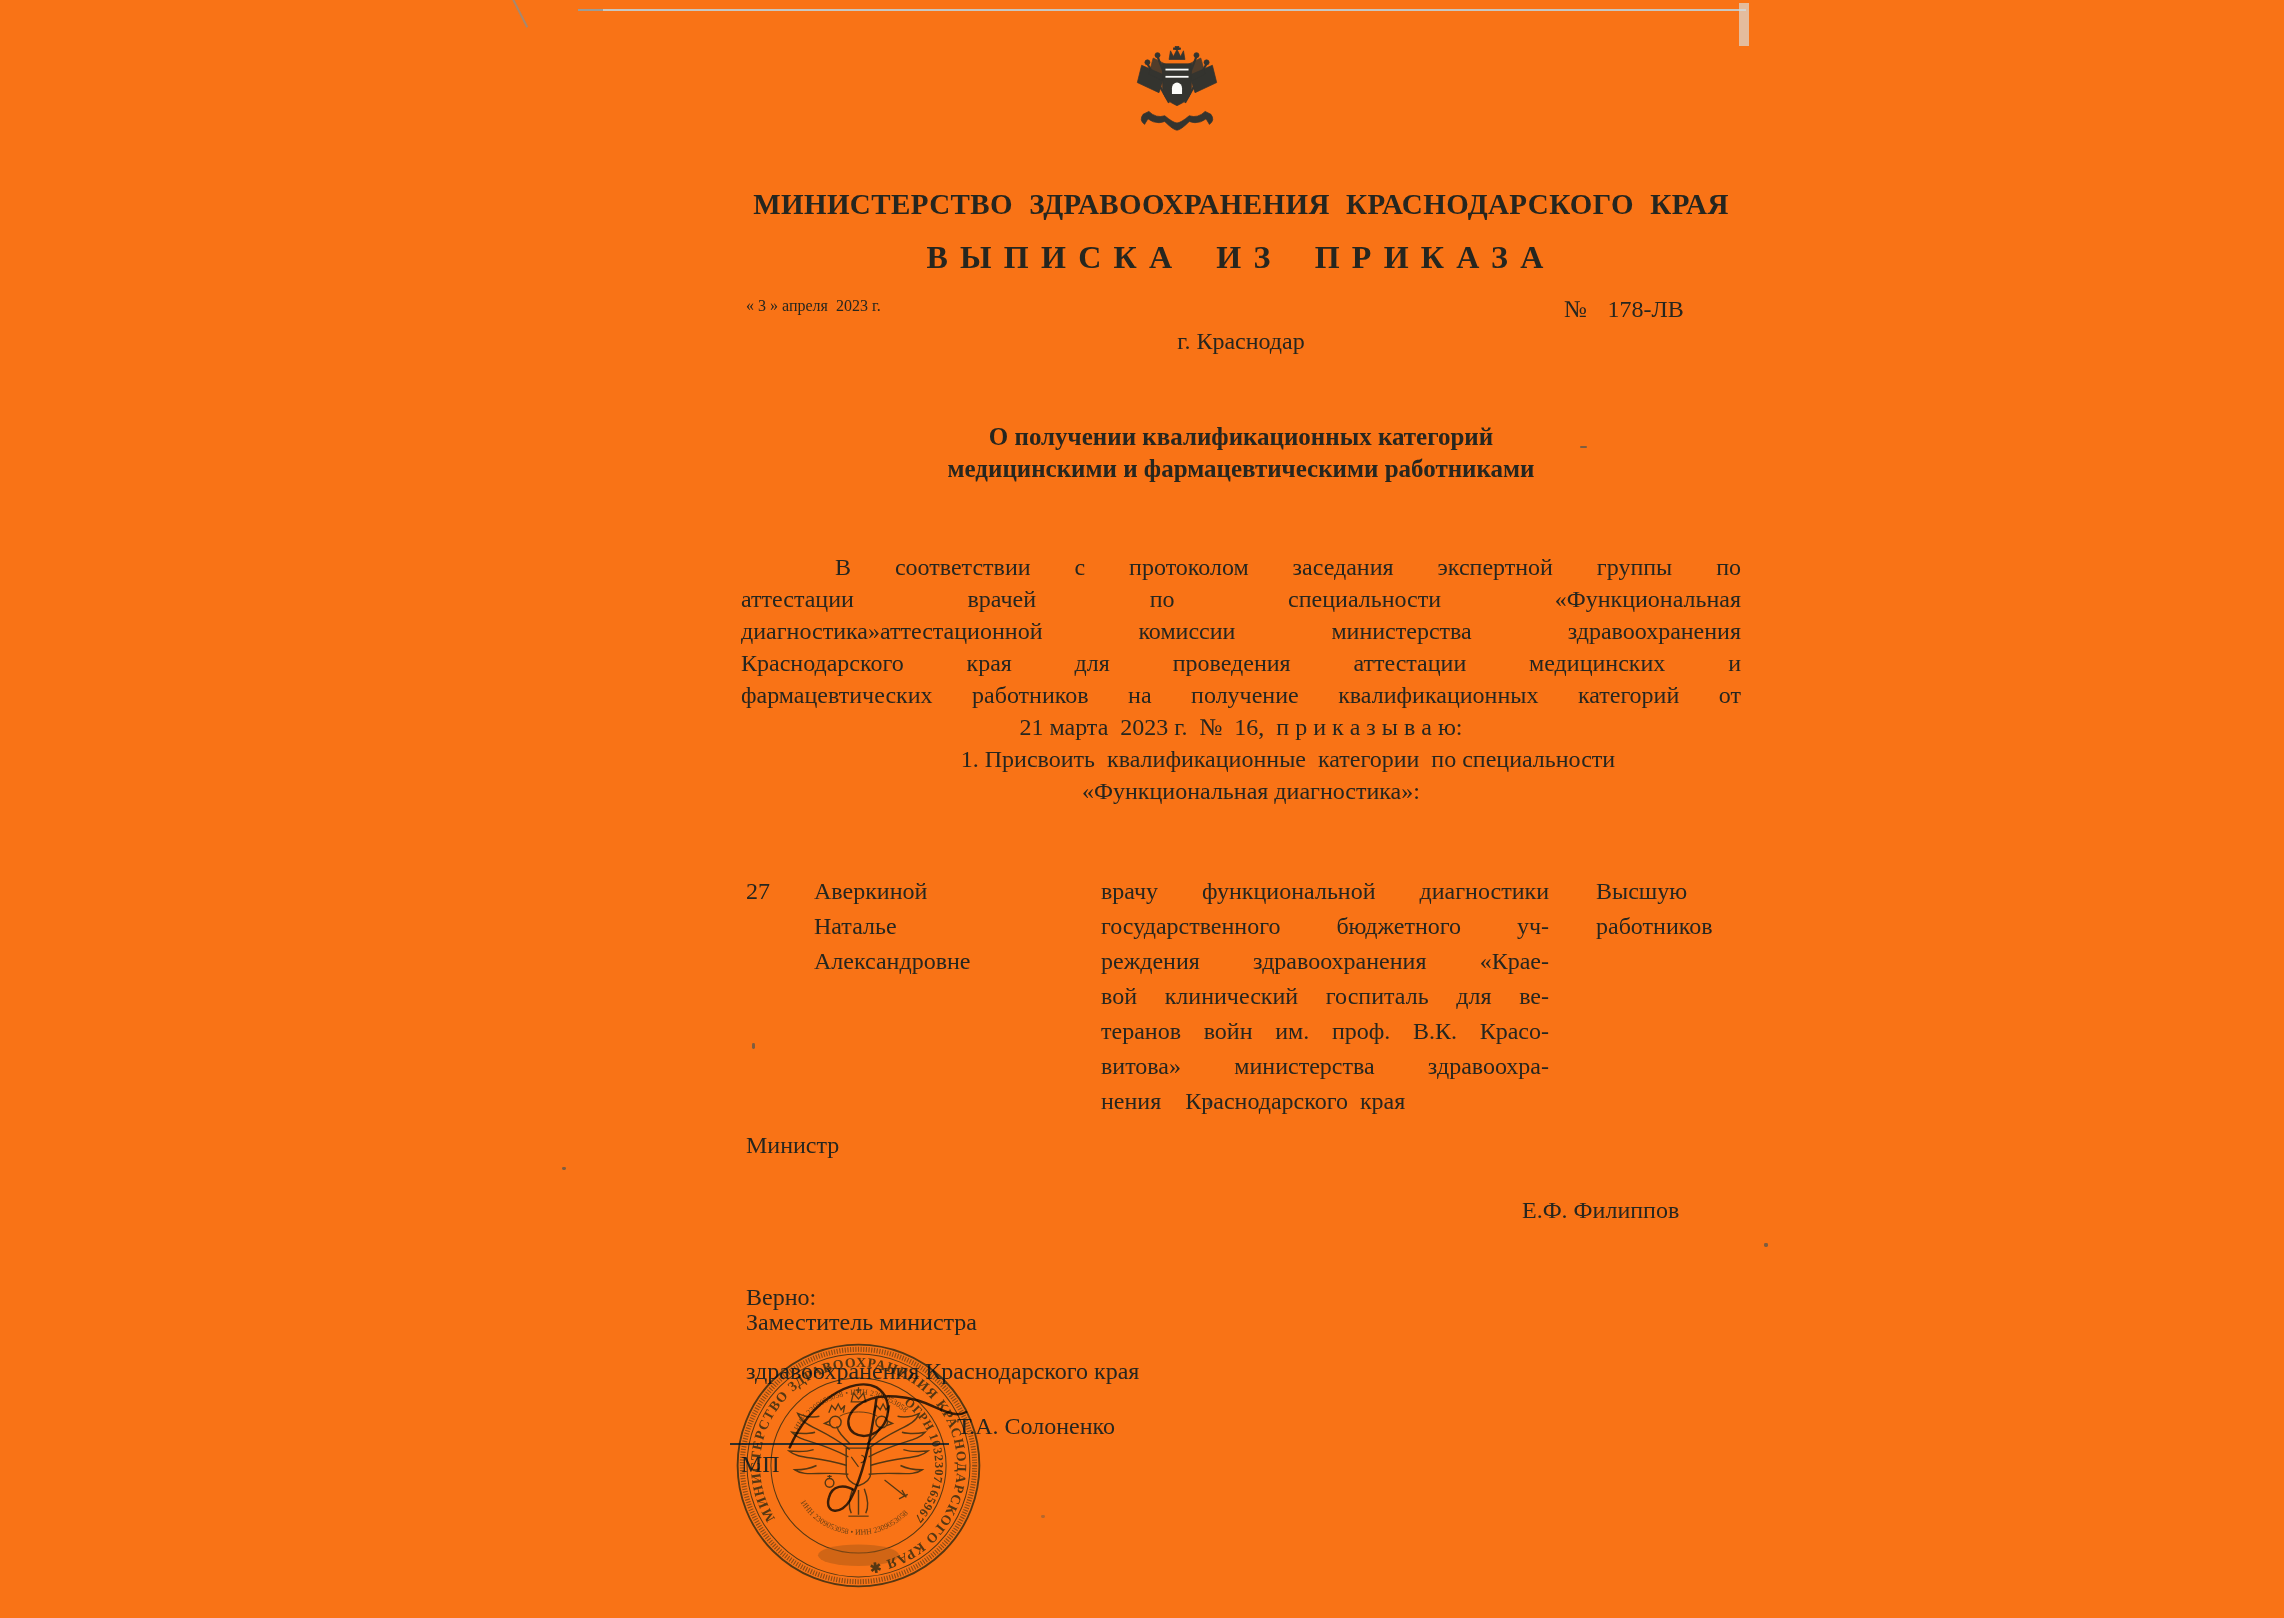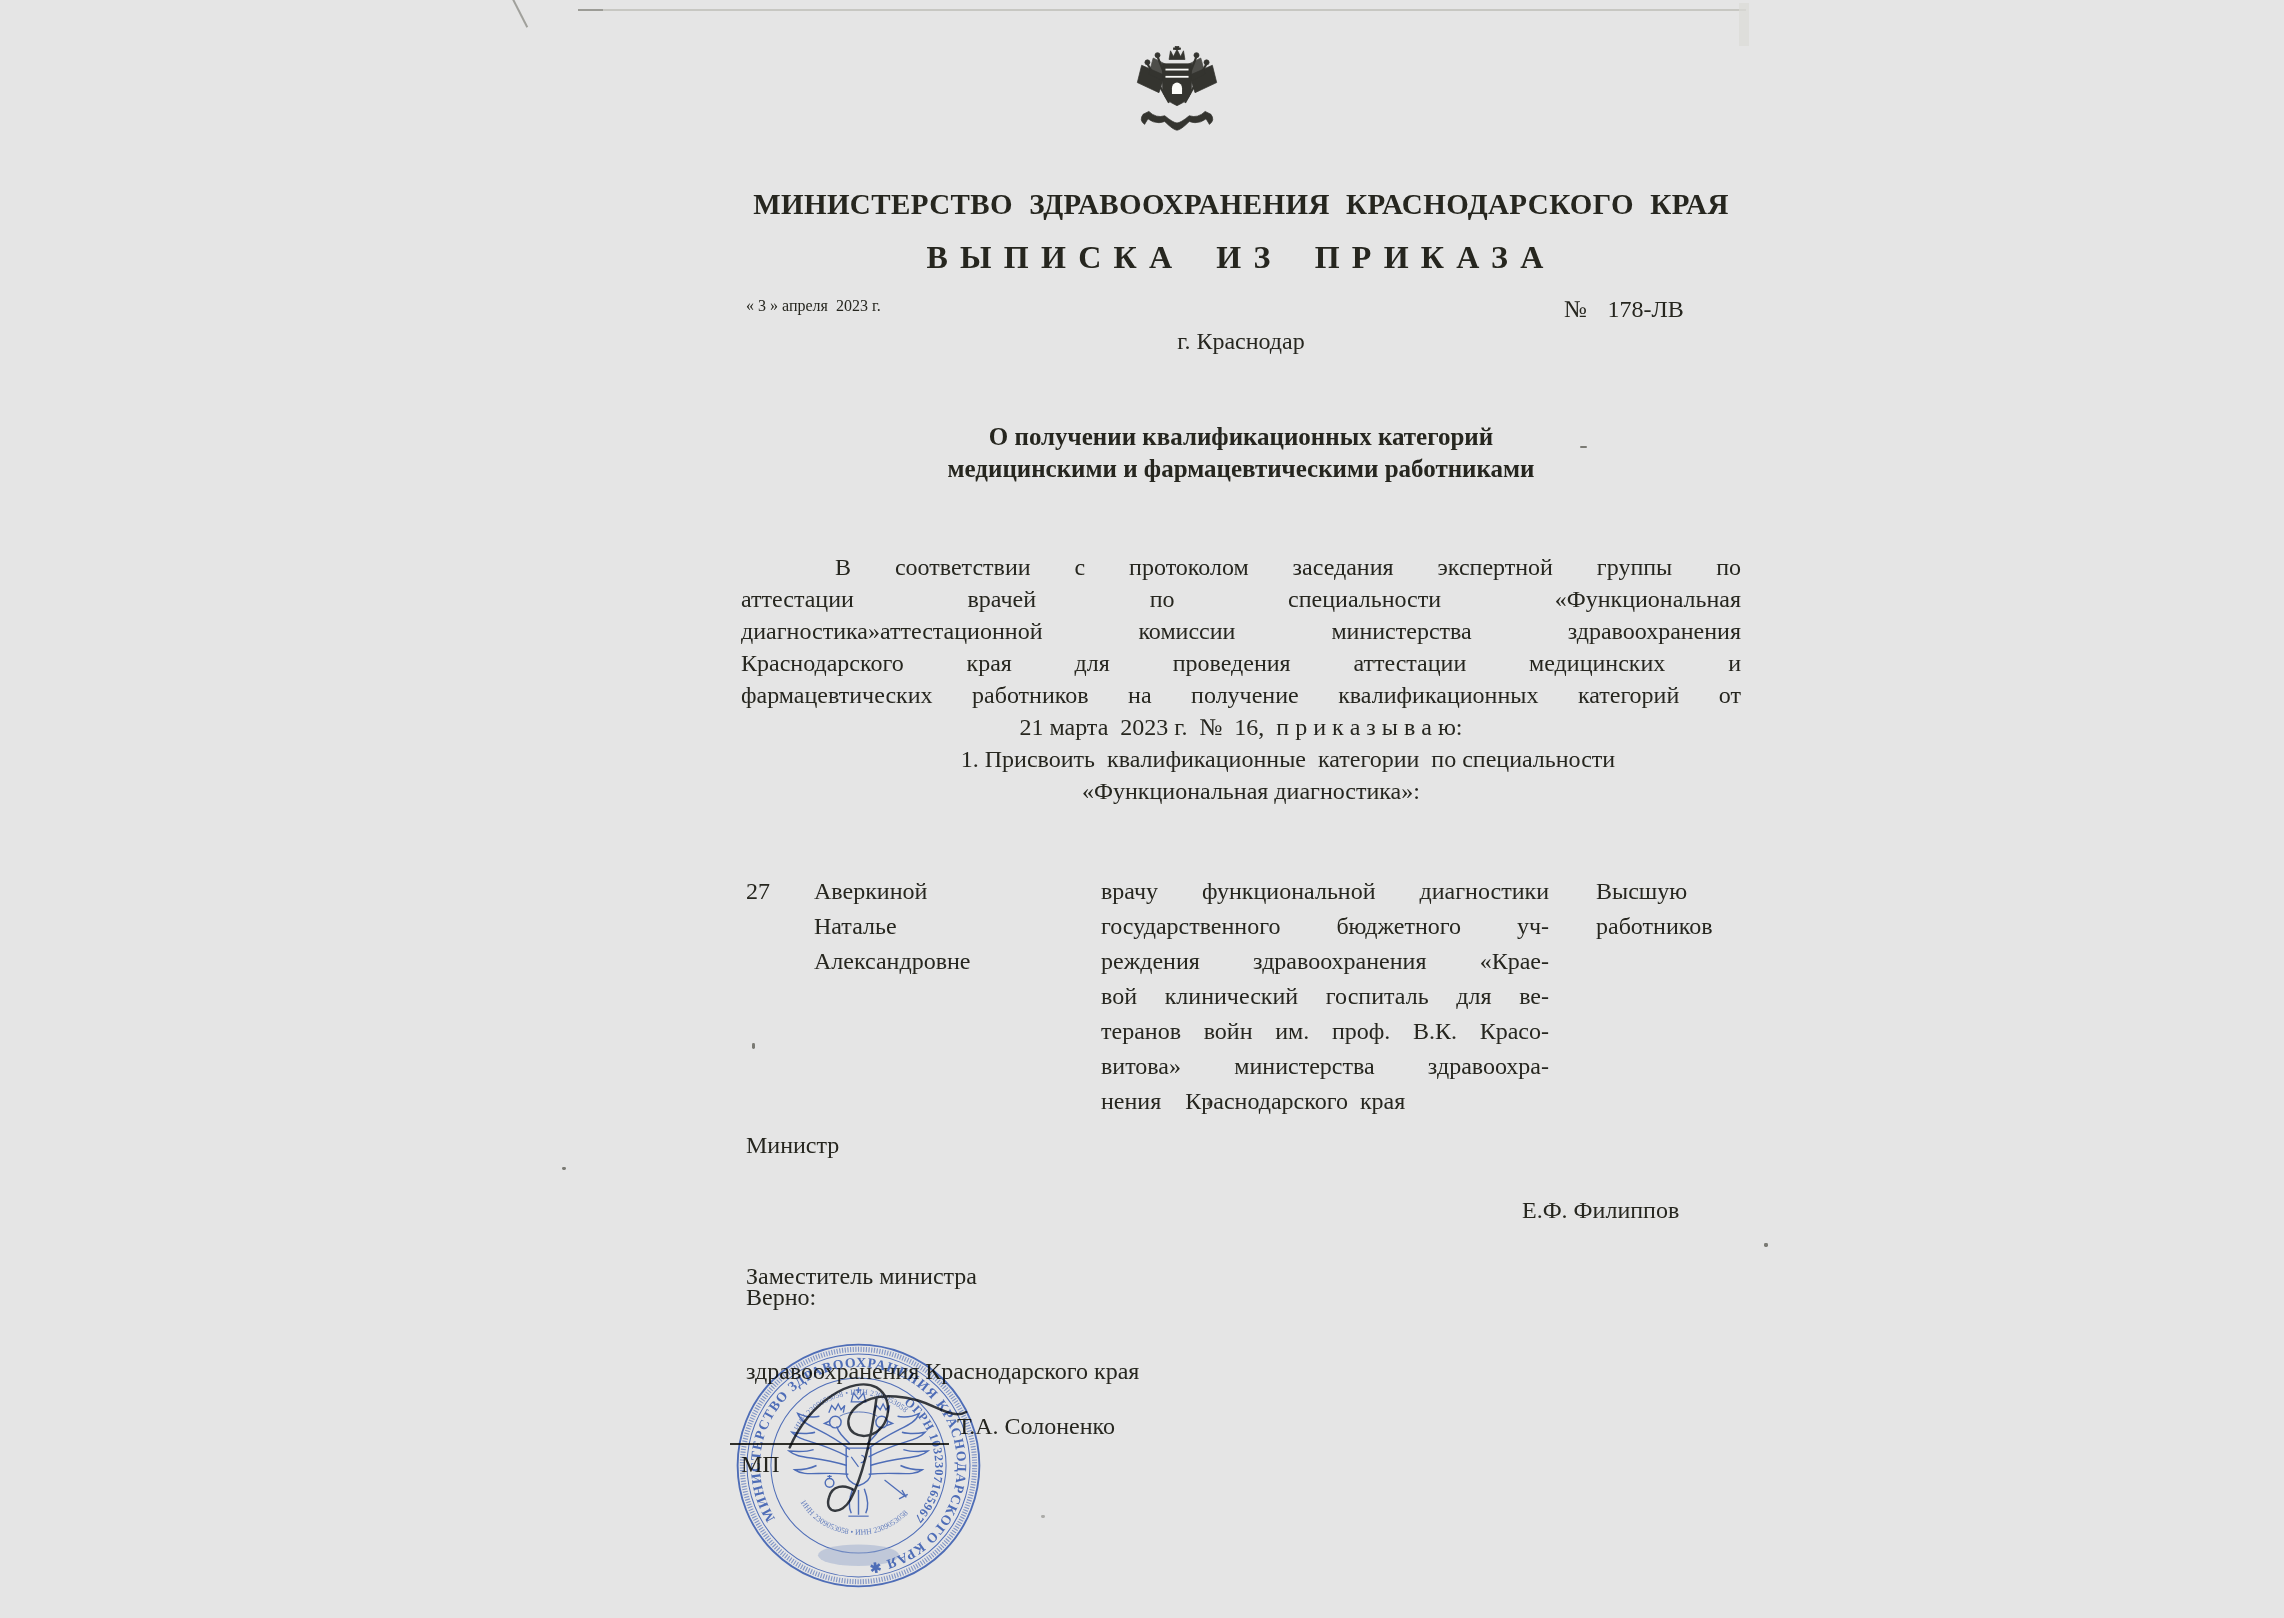--- a/index.html
+++ b/index.html
@@ -1,18 +1,18 @@
 <!DOCTYPE html>
 <html style="--seal-color: #4a6fc8;font-size:11.6px"><head>
 <meta charset="utf-8">
 <style>
   html,body{margin:0;padding:0;background:#ffffff;}
   .canvas{
     position:relative;width:2284px;height:1618px;overflow:hidden;
-    background:#e5e5e5;
+    background:#f97316;
     font-family:"Liberation Serif","DejaVu Serif",serif;
     color:#26261f;
   }
   .abs{position:absolute;}
   
   .top-line{left:578px;top:9.4px;width:1168px;height:1.4px;background:#c7c7c2;}
   .top-line-cap{left:578px;top:8.7px;width:25px;height:2.2px;background:#9c9c96;}
   .corner-mark{left:519px;top:-2.9px;width:2.2px;height:32px;background:#8e8e88;transform:rotate(-27deg);opacity:.8;}
   .edge-smudge{left:1739px;top:2.9px;width:10px;height:43px;background:#dcdcd7;opacity:.7;}
   .speck{background:#55554e;border-radius:1.4px;opacity:.75;}
@@ -36,21 +36,21 @@
   .aw{font-size:24px;line-height:35px;}
   .aw-no{left:746px;top:874px;}
   .aw-name{left:814px;top:874px;width:232px;}
   .aw-pos{left:1101px;top:874px;width:448px;}
   .aw-cat{left:1596px;top:874px;width:123px;}
   
   .sig{font-size:24px;}
   .min-label{left:746px;top:1132px;}
   .min-name{left:1522px;top:1197px;}
   .verno{left:746px;top:1284px;}
-  .dep1{left:746px;top:1263px;font-family:Liberation Serif, serif;}
+  .dep1{left:746px;top:1309px;font-family:Liberation Serif, serif;}
   .dep2{left:746px;top:1358px;}
   .dep-name{left:957px;top:1413px;}
   .sig-rule{left:730px;top:1443px;width:219px;height:2.2px;background:#2f2f2a;}
   .mp{left:741px;top:1451px;}
   .txt{z-index:2;}
   .emblem{left:1133px;top:45px;z-index:2;}
   .seal{left:734px;top:1341px;z-index:3;mix-blend-mode:multiply;opacity:.93;}
   .handsig{left:768px;top:1349px;z-index:4;mix-blend-mode:multiply;}
 </style>
 </head>

